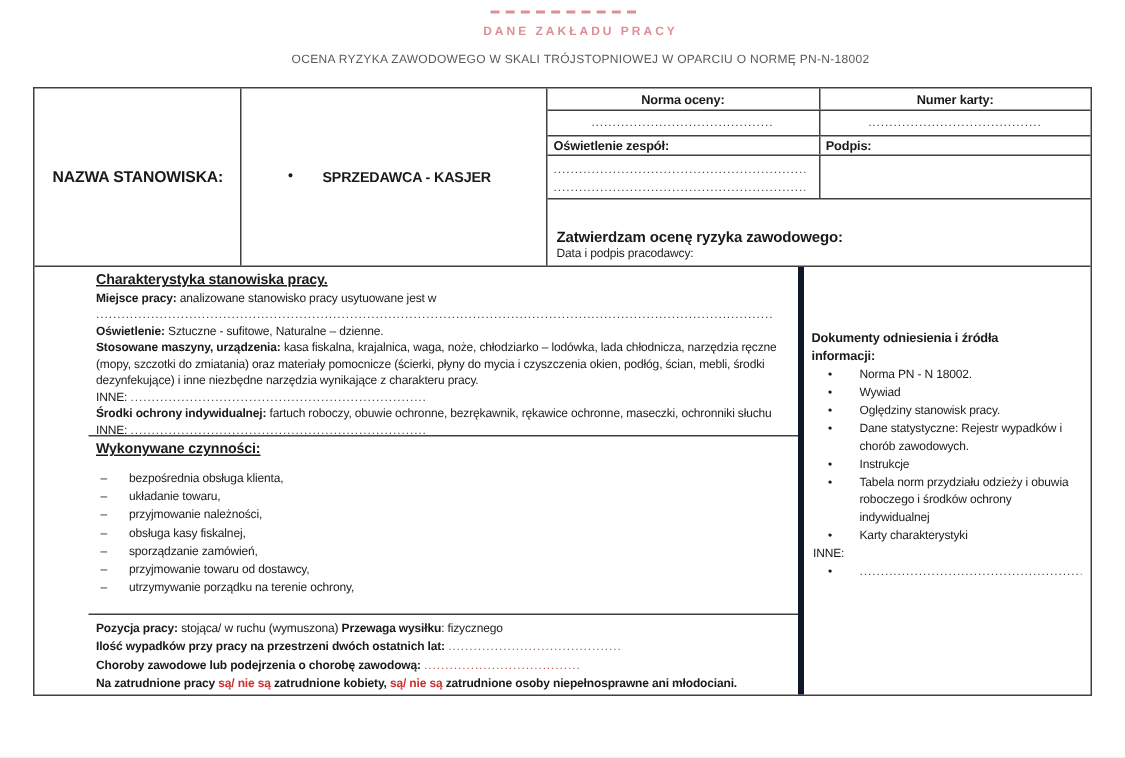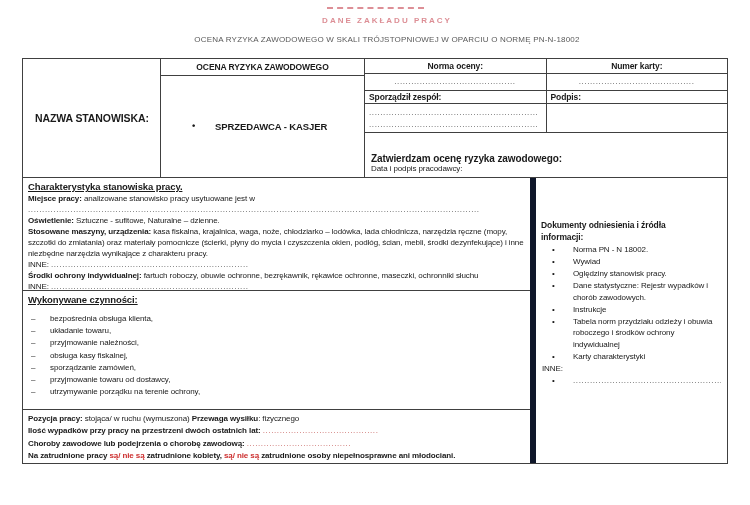--- a/index.html
+++ b/index.html
@@ -39,21 +39,21 @@
   .cl { width:179px; border-right:1px solid #404040; }
   .ca { flex:1; text-align:center; font-weight:bold; font-size:8.5px; line-height:14px; }
   .cb { flex:1; text-align:center; line-height:15px; overflow:hidden; }
   .cc { flex:1; font-weight:bold; font-size:8.5px; line-height:12px; padding-left:4px; }
   .cd { flex:1; padding:3px 4px 0 4px; overflow:hidden; }
   .cd .dots { display:block; }
   .approve { font-weight:bold; font-size:10px; }
   .approve-sub { font-size:8px; }
   
   .tb-main { display:flex; height:285px; }
-  .main-left { width:523px; border-right:6px solid #0f172a; display:flex; flex-direction:column; }
+  .main-left { width:523px; border-right:4px solid #0f172a; display:flex; flex-direction:column;margin-left:36px; }
   .sec { padding:2px 6px 0 5px; overflow:hidden; }
   .sec-char { height:113px; border-bottom:1px solid #404040; line-height:11px; }
   .sec-czyn { height:119px; border-bottom:1px solid #404040; }
   .sec-war  { flex:1; line-height:12.4px; font-size:8px; padding-top:3px; }
   .sec-heading { font-size:9.5px; font-weight:bold; text-decoration:underline; line-height:13px; }
   .sec-char .line { line-height:11px; }
   .dash-list { list-style:none; margin-top:7px; }
   .dash-list li { position:relative; padding-left:22px; line-height:12px; margin-bottom:0.2px; }
   .dash-list li::before { content:"\2013"; position:absolute; left:3px; }
   .wline b { font-weight:bold; }
@@ -86,40 +86,39 @@
   <div class="doc-title">DANE ZAKŁADU PRACY</div>
   <div class="doc-subtitle">OCENA RYZYKA ZAWODOWEGO W SKALI TRÓJSTOPNIOWEJ W OPARCIU O NORMĘ PN-N-18002</div>
 
   <div class="risk-table">
 
     <div class="tb-top">
       <div class="cell-nazwa">
         <span>NAZWA STANOWISKA:</span>
       </div>
       <div class="cell-ocena">
-        <div class="ocena-header">OCENA RYZYKA ZAWODOWEGO</div>
         <div class="ocena-body">
           <span class="bullet-item">SPRZEDAWCA - KASJER</span>
         </div>
       </div>
       <div class="cell-meta">
         <div class="row-a">
           <div class="ca cl">Norma oceny:</div>
           <div class="ca">Numer karty:</div>
         </div>
         <div class="row-b">
           <div class="cb cl">
             <span class="dots w-data">..............................................................................................................................................................................................................</span>
           </div>
           <div class="cb">
             <span class="dots w-numer">..............................................................................................................................................................................................................</span>
           </div>
         </div>
         <div class="row-c">
-          <div class="cc cl">Sporządził zespół:</div>
+          <div class="cc cl">Oświetlenie zespół:</div>
           <div class="cc">Podpis:</div>
         </div>
         <div class="row-d">
           <div class="cd cl">
             <span class="dots w-sporz">..............................................................................................................................................................................................................</span>
             <span class="dots w-sporz">..............................................................................................................................................................................................................</span>
           </div>
           <div class="cd"></div>
         </div>
         <div class="row-e">

